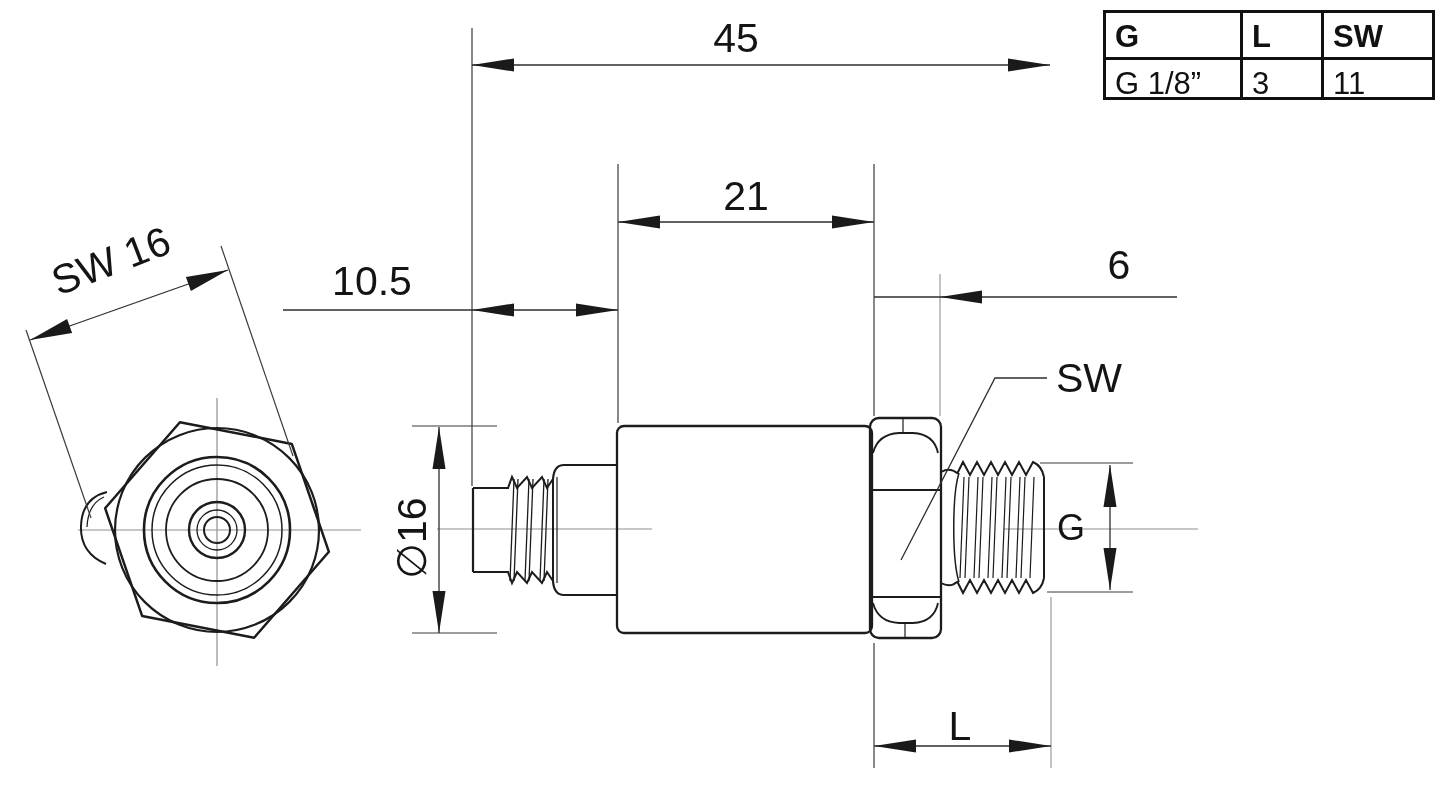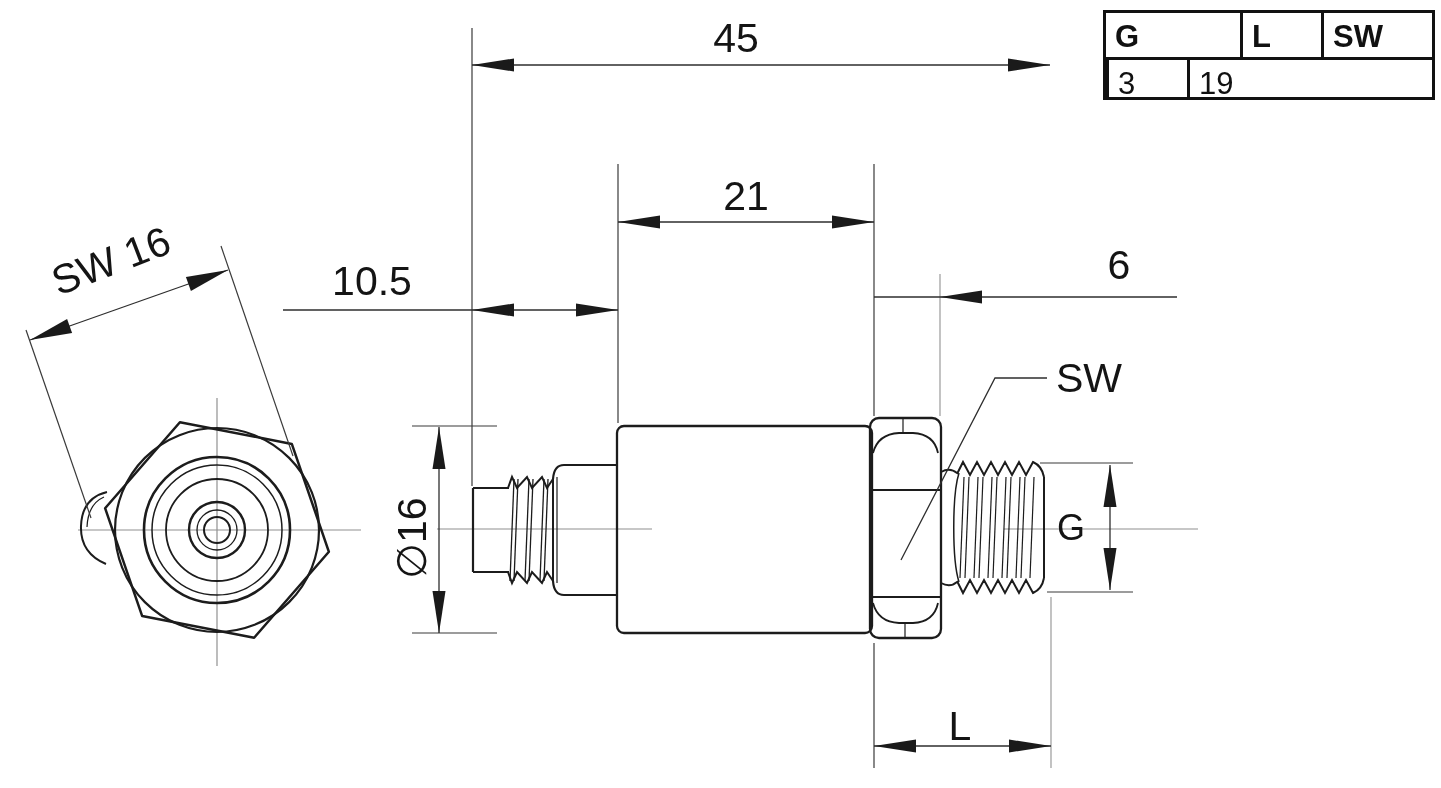--- a/index.html
+++ b/index.html
@@ -180,18 +180,19 @@
 </svg>
 
 
 <div class="spec-table">
   <div class="spec-row header">
     <div class="spec-cell col-g">G</div>
     <div class="spec-cell col-l">L</div>
     <div class="spec-cell col-sw">SW</div>
   </div>
   <div class="spec-row data">
+    <div class="spec-cell col-g">G 1/8”</div>
     <div class="spec-cell col-l">3</div>
-    <div class="spec-cell col-sw">19</div>
+    <div class="spec-cell col-sw">11</div>
   </div>
 </div>
 
 </div>
 
 </body></html>

